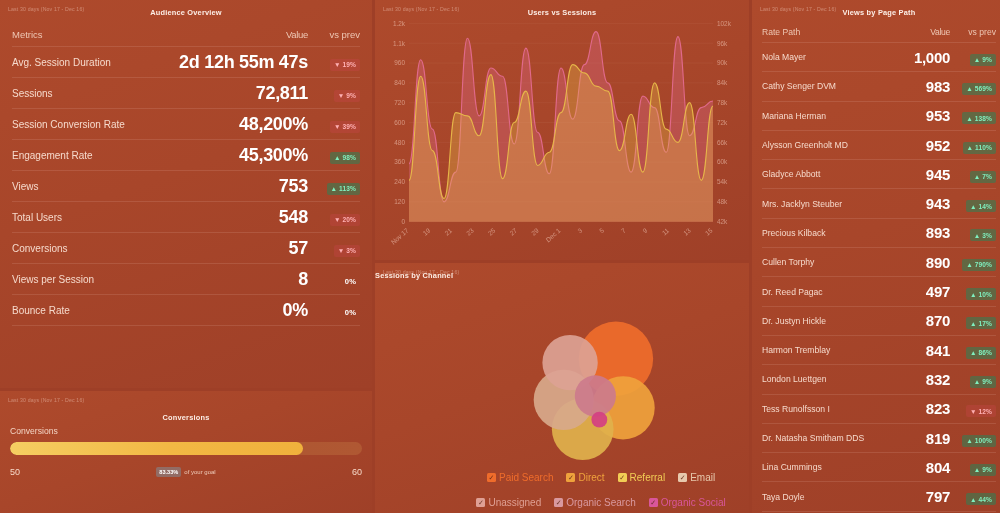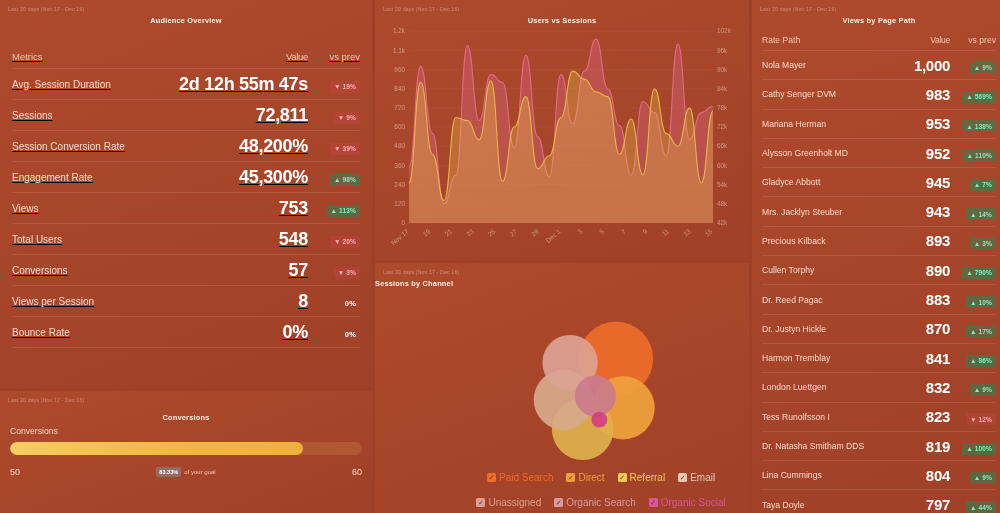--- a/index.html
+++ b/index.html
@@ -26,26 +26,26 @@
   .daterange {
     position: absolute; top: 6px; left: 8px;
     font-size: 5.2px; letter-spacing: .15px;
     color: rgba(255,225,210,0.42);
     white-space: nowrap;
   }
   .ptitle {
     text-align: center;
     font-size: 7.4px; font-weight: bold;
     color: #fdeee6;
-    padding-top: 16px;
+    padding-top: 8px;
     letter-spacing: .2px;
   }
 
   
-  .mtable { width: 100%; padding: 0 12px; margin-top: 20px; text-decoration: underline; }
+  .mtable { width: 100%; padding: 0 12px; margin-top: 6px; }
   .mrow {
     display: flex; align-items: center;
     height: 31px;
     border-bottom: 1px solid rgba(255,220,205,0.13);
   }
   .mrow.head { height: 24px; }
   .mname { flex: 1; font-size: 10px; color: #f6dacc; }
   .mrow.head .mname { font-size: 9.5px; color: #eec7b4; }
   .mval {
     width: 150px; text-align: right;
@@ -370,21 +370,21 @@
               <div class="pval">893</div>
               <div class="pdelta"><span class="badge up">▲ 3%</span></div>
             </div>
             <div class="prow">
               <div class="pname">Cullen Torphy</div>
               <div class="pval">890</div>
               <div class="pdelta"><span class="badge up">▲ 790%</span></div>
             </div>
             <div class="prow">
               <div class="pname">Dr. Reed Pagac</div>
-              <div class="pval">883</div>
+              <div class="pval">497</div>
               <div class="pdelta"><span class="badge up">▲ 10%</span></div>
             </div>
             <div class="prow">
               <div class="pname">Dr. Justyn Hickle</div>
               <div class="pval">870</div>
               <div class="pdelta"><span class="badge up">▲ 17%</span></div>
             </div>
             <div class="prow">
               <div class="pname">Harmon Tremblay</div>
               <div class="pval">841</div>

